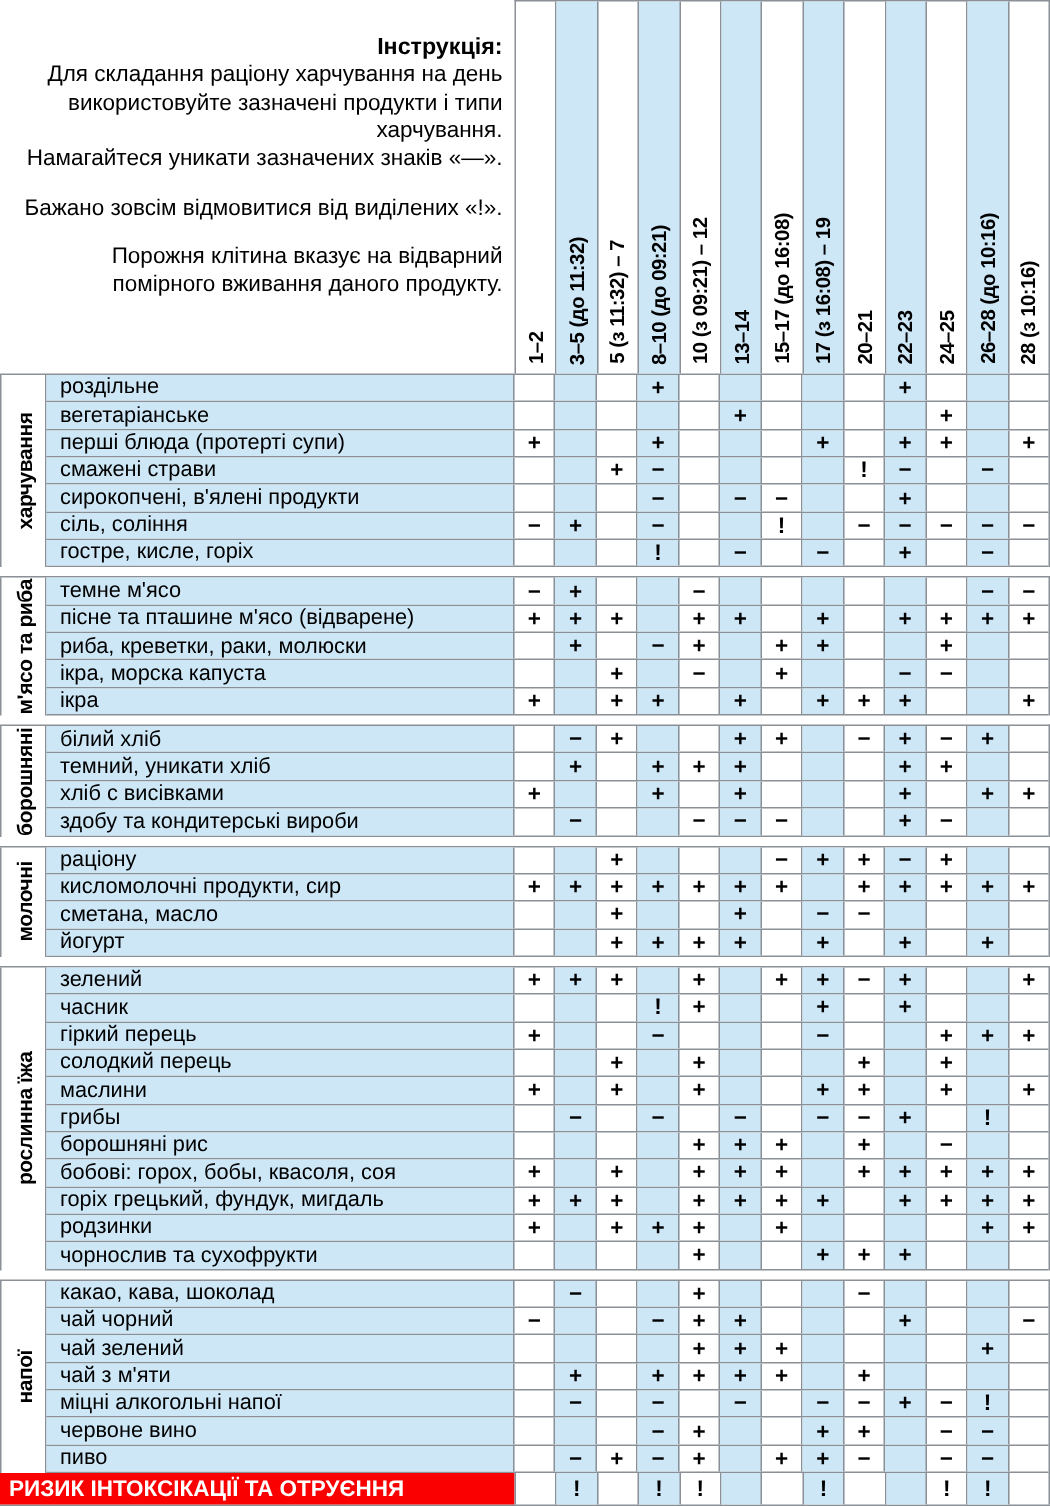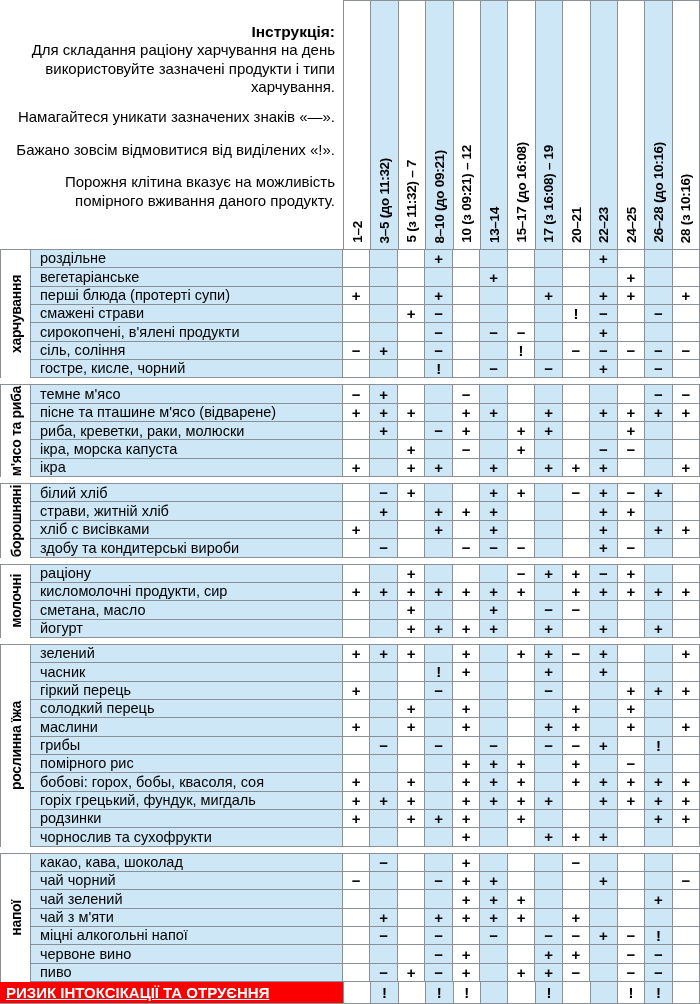--- a/index.html
+++ b/index.html
@@ -16,21 +16,21 @@
     --risk: #fb0000;
   }
   
   .header { display:flex; height:249px; }
   .instructions {
     width: 343px; padding: 22px 8px 0 12px;
     text-align: right; font-size: 15px; line-height: 1.24;
   }
   .ins-title { font-weight: bold; font-size: 15.5px; }
   .instructions p { margin-bottom: 14px; }
-  .instructions p.first { margin-bottom: 11px; }
+  .instructions p.first { margin-bottom: 0; }
   .cols {
     flex: 1; display: flex;
     border-left: 1px solid var(--bd);
     border-right: 1px solid var(--bd);
     border-top: 1px solid var(--bd);
   }
   .hcell {
     flex: 1; border-right: 1px solid var(--bd);
     display: flex; flex-direction: column;
     justify-content: flex-end; align-items: center;
@@ -77,40 +77,39 @@
   }
   .row .cell:last-child { border-right: none; }
   .cell.alt { background: var(--stripe); }
   
   .risk { display: flex; height: 22px; border-bottom: 1px solid var(--bd); }
   .risk-label {
     width: 343px; background: var(--risk); color: #fff;
     font-weight: bold; font-size: 15px;
     display: flex; align-items: center; padding-left: 6px;
     white-space: nowrap;
-    text-decoration: underline;
   }
   .risk-cells {
     flex: 1; display: flex;
     border-left: 1px solid var(--bd);
     border-right: 1px solid var(--bd);
   }
   .risk-cells .cell:last-child { border-right: none; }
 </style>
 </head>
 <body>
 
 <div class="page">
   <div class="header">
     <div class="instructions">
       <div class="ins-title">Інструкція:</div>
       <p class="first">Для складання раціону харчування на день використовуйте зазначені продукти і типи харчування.</p>
       <p>Намагайтеся уникати зазначених знаків «—».</p>
       <p>Бажано зовсім відмовитися від виділених «!».</p>
-      <p>Порожня клітина вказує на можливість помірного вживання даного продукту.</p>
+      <p>Порожня клітина вказує на відварний помірного вживання даного продукту.</p>
     </div>
     <div class="cols" id="cols">
         <div class="hcell">
           <span class="hlabel">1–2</span>
         </div>
         <div class="hcell alt">
           <span class="hlabel">3–5 (до 11:32)</span>
         </div>
         <div class="hcell">
           <span class="hlabel">5 (з 11:32) – 7</span>
@@ -244,21 +243,21 @@
             <div class="cell alt"></div>
             <div class="cell">!</div>
             <div class="cell alt"></div>
             <div class="cell">−</div>
             <div class="cell alt">−</div>
             <div class="cell">−</div>
             <div class="cell alt">−</div>
             <div class="cell">−</div>
           </div>
           <div class="row">
-            <div class="rlabel">гостре, кисле, чорний</div>
+            <div class="rlabel">гостре, кисле, горіх</div>
             <div class="cell"></div>
             <div class="cell alt"></div>
             <div class="cell"></div>
             <div class="cell alt">!</div>
             <div class="cell"></div>
             <div class="cell alt">−</div>
             <div class="cell"></div>
             <div class="cell alt">−</div>
             <div class="cell"></div>
             <div class="cell alt">+</div>
@@ -370,21 +369,21 @@
             <div class="cell alt">+</div>
             <div class="cell">+</div>
             <div class="cell alt"></div>
             <div class="cell">−</div>
             <div class="cell alt">+</div>
             <div class="cell">−</div>
             <div class="cell alt">+</div>
             <div class="cell"></div>
           </div>
           <div class="row">
-            <div class="rlabel">страви, житній хліб</div>
+            <div class="rlabel">темний, уникати хліб</div>
             <div class="cell"></div>
             <div class="cell alt">+</div>
             <div class="cell"></div>
             <div class="cell alt">+</div>
             <div class="cell">+</div>
             <div class="cell alt">+</div>
             <div class="cell"></div>
             <div class="cell alt"></div>
             <div class="cell"></div>
             <div class="cell alt">+</div>
@@ -592,21 +591,21 @@
             <div class="cell alt">−</div>
             <div class="cell"></div>
             <div class="cell alt">−</div>
             <div class="cell">−</div>
             <div class="cell alt">+</div>
             <div class="cell"></div>
             <div class="cell alt">!</div>
             <div class="cell"></div>
           </div>
           <div class="row">
-            <div class="rlabel">помірного рис</div>
+            <div class="rlabel">борошняні рис</div>
             <div class="cell"></div>
             <div class="cell alt"></div>
             <div class="cell"></div>
             <div class="cell alt"></div>
             <div class="cell">+</div>
             <div class="cell alt">+</div>
             <div class="cell">+</div>
             <div class="cell alt"></div>
             <div class="cell">+</div>
             <div class="cell alt"></div>

